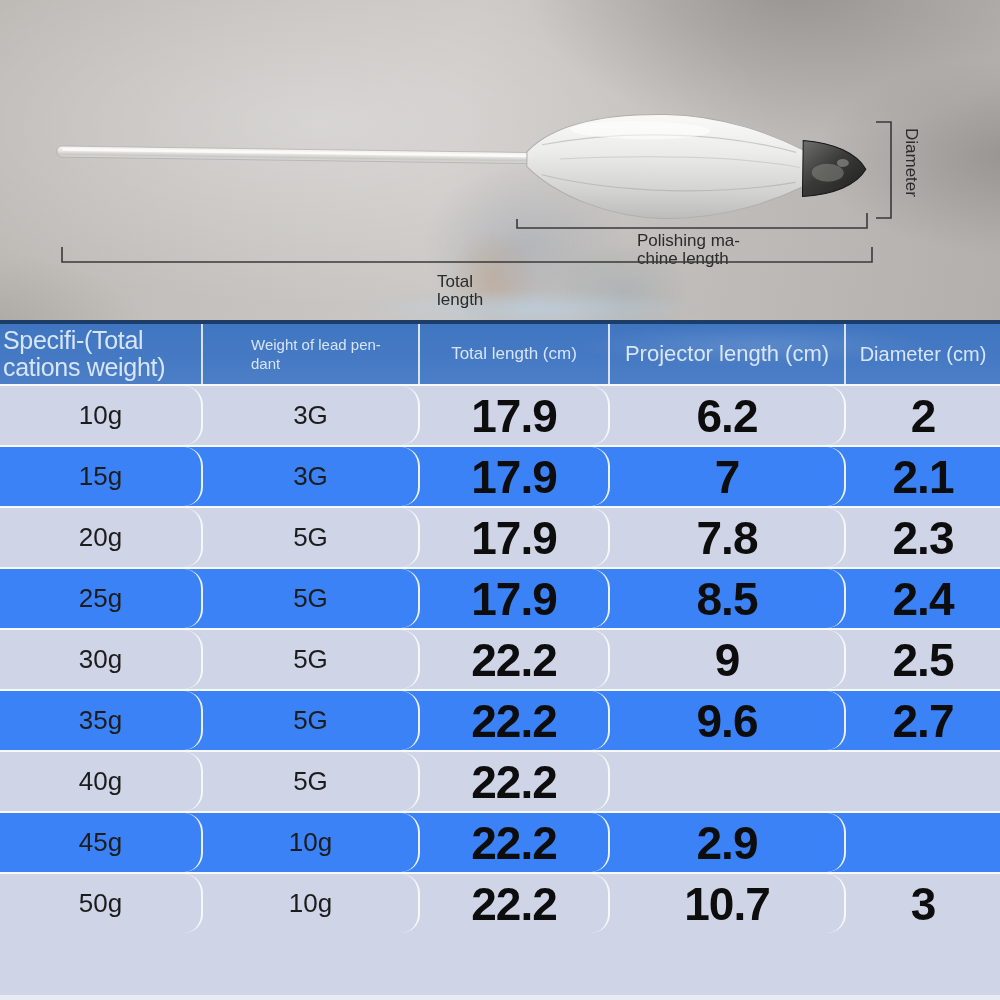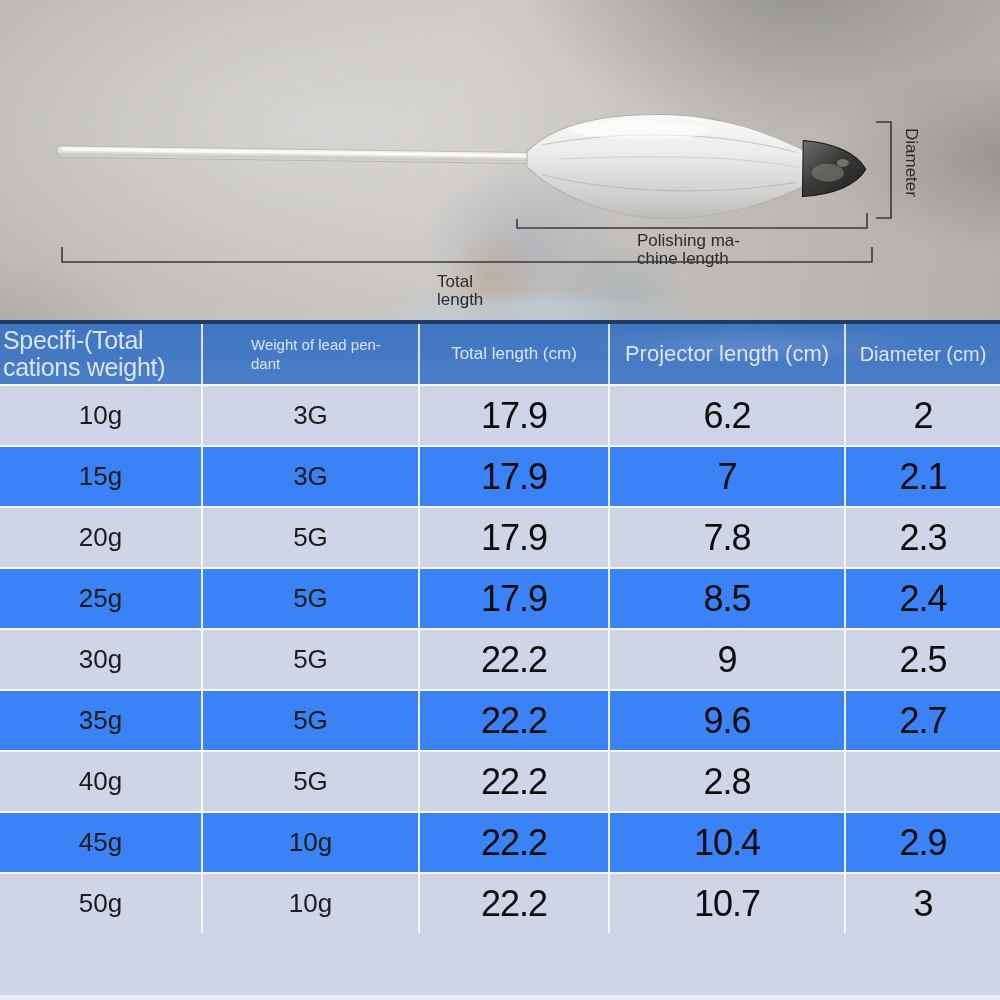--- a/index.html
+++ b/index.html
@@ -41,23 +41,23 @@
   .th-proj{font-size:22px;}
   .th-dia{font-size:20px;}
   .row{
     display:grid;grid-template-columns:203px 217px 190px 236px 154px;
     height:61px;box-sizing:border-box;border-top:2px solid #f8f9fc;
   }
   .row.dark{background:#cfd5e6;}
   .row.light{background:#3b82f6;}
   .row.last{flex:1;align-content:start;text-align:center;}
   .row.last .cell{height:59px;}
-  .cell{display:flex;align-items:center;justify-content:center;box-sizing:border-box;border-right:2px solid rgba(250,251,253,0.92);color:#1c1c1c;font-size:26px;}
+  .cell{display:flex;align-items:center;justify-content:center;box-sizing:border-box;border-right:2px solid rgba(250,251,253,0.92);color:#1c1c1c;font-size:26px;border-radius:19px;}
   .cell:nth-child(5){border-right:none;}
-  .num{font-weight:normal;font-size:36px;color:#0d0d0d;letter-spacing:-1px;}
+  .num{font-weight:bold;font-size:46px;color:#0d0d0d;letter-spacing:-1px;}
 </style>
 </head>
 <body>
 
 <div class="canvas">
 
   <div class="photo">
     <div class="wm wm1"></div>
     <div class="wm wm2"></div>
     <div class="wm wm3"></div>
@@ -170,27 +170,25 @@
       <div class="cell">35g</div>
       <div class="cell">5G</div>
       <div class="cell num">22.2</div>
       <div class="cell num">9.6</div>
       <div class="cell num">2.7</div>
     </div>
     <div class="row dark">
       <div class="cell">40g</div>
       <div class="cell">5G</div>
       <div class="cell num">22.2</div>
-      <div class="cell num">2.8</div>
     </div>
     <div class="row light">
       <div class="cell">45g</div>
       <div class="cell">10g</div>
       <div class="cell num">22.2</div>
-      <div class="cell num">10.4</div>
       <div class="cell num">2.9</div>
     </div>
     <div class="row dark last">
       <div class="cell">50g</div>
       <div class="cell">10g</div>
       <div class="cell num">22.2</div>
       <div class="cell num">10.7</div>
       <div class="cell num">3</div>
     </div>
   </div>

